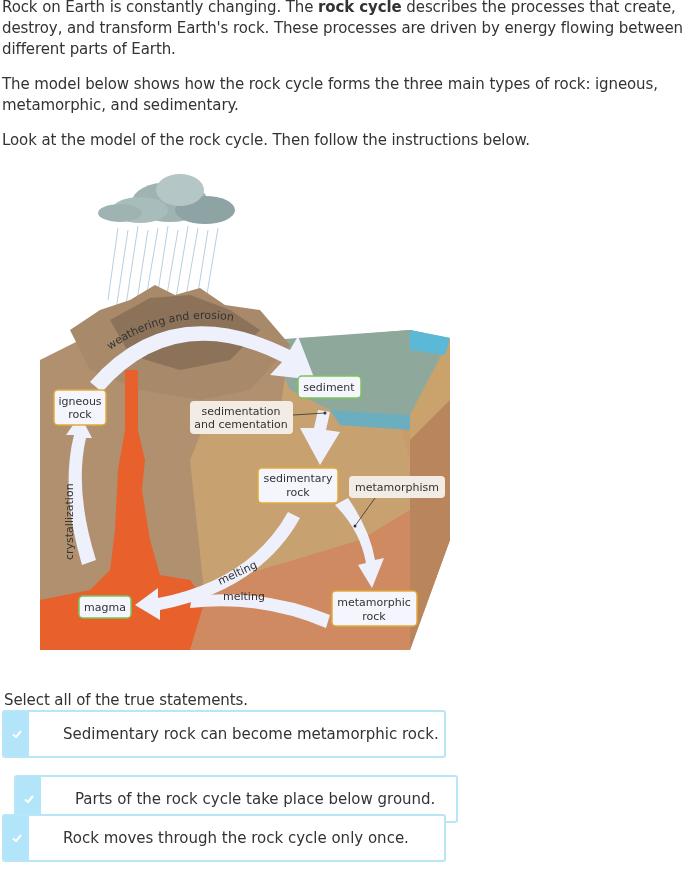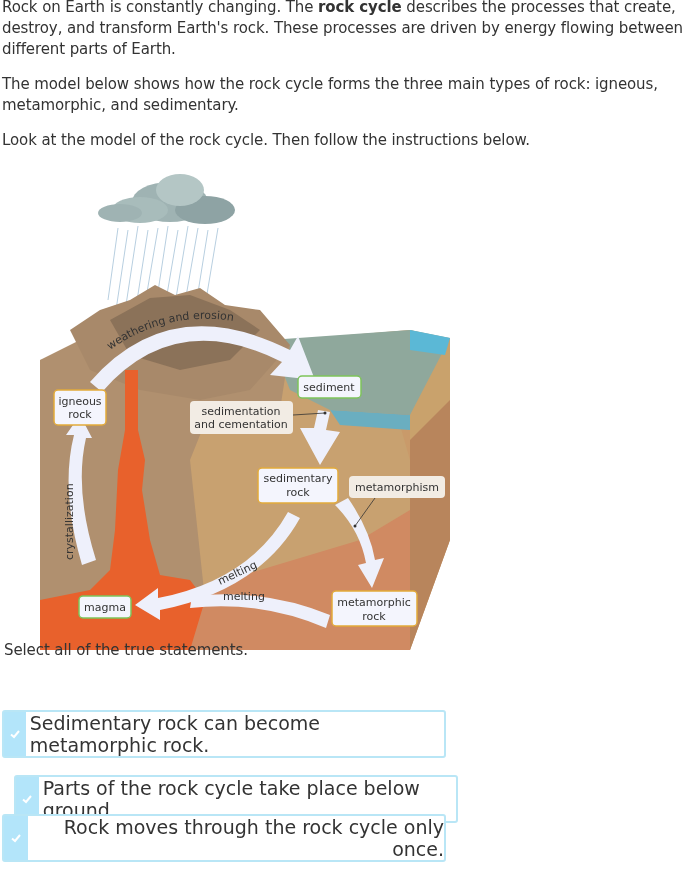--- a/index.html
+++ b/index.html
@@ -2,25 +2,25 @@
 <html><head>
 <meta charset="utf-8">
 <style>
   html, body { margin: 0; padding: 0; background: #ffffff; }
   body { width: 700px; height: 890px; overflow: hidden; font-family: "DejaVu Sans", sans-serif; color: #333333; font-size: 15px; }
   .para { margin: 0; padding: 0 2px; line-height: 21px; letter-spacing: -0.1px; }
   .p1 { position: absolute; top: -3px; left: 0; width: 700px; }
   .p2 { position: absolute; top: 74px; left: 0; width: 700px; }
   .p3 { position: absolute; top: 130px; left: 0; width: 700px; }
   .diagram { position: absolute; top: 160px; left: 30px; width: 430px; height: 500px; }
-  .prompt { position: absolute; top: 640px; left: 2px; }
+  .prompt { position: absolute; top: 690px; left: 2px; }
   .choice { position: absolute; left: 2px; width: 444px; height: 48px; border: 2px solid #b9e6f6; border-radius: 3px; box-sizing: border-box; display: flex; align-items: center; background: #fff; cursor: pointer; }
   .choice .chk { width: 25px; height: 100%; background: #b3e5fa; display: flex; align-items: center; justify-content: center; }
   .choice .chk svg { width: 12px; height: 12px; }
-  .choice .txt { padding-left: 4px; font-size: 19px; color: #333; }
+  .choice .txt { padding-left: 34px; font-size: 15px; color: #333; }
   .c1 { top: 710px; } .c2 { top: 775px; margin-left: 12px; } .c3 { top: 814px; text-align: right; }
   svg text { font-family: "DejaVu Sans", sans-serif; }
 </style>
 </head>
 <body>
 
 <p class="para p1"><span>Rock on Earth is constantly changing. The </span><b>rock cycle</b><span> describes the processes that create, destroy, and transform Earth's rock. These processes are driven by energy flowing between different parts of Earth.</span></p>
 <p class="para p2">The model below shows how the rock cycle forms the three main types of rock: igneous, metamorphic, and sedimentary.</p>
 <p class="para p3">Look at the model of the rock cycle. Then follow the instructions below.</p>
 

